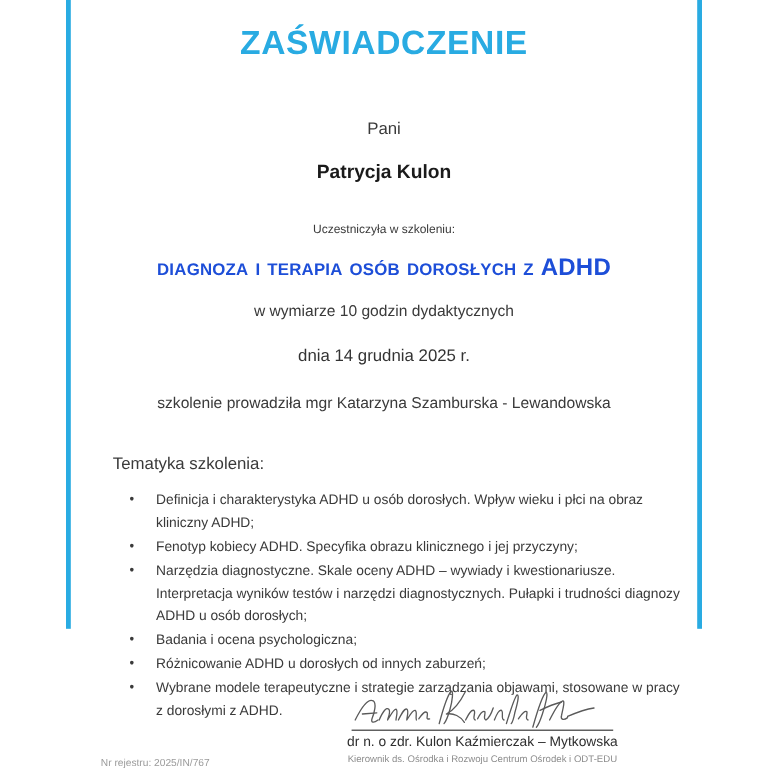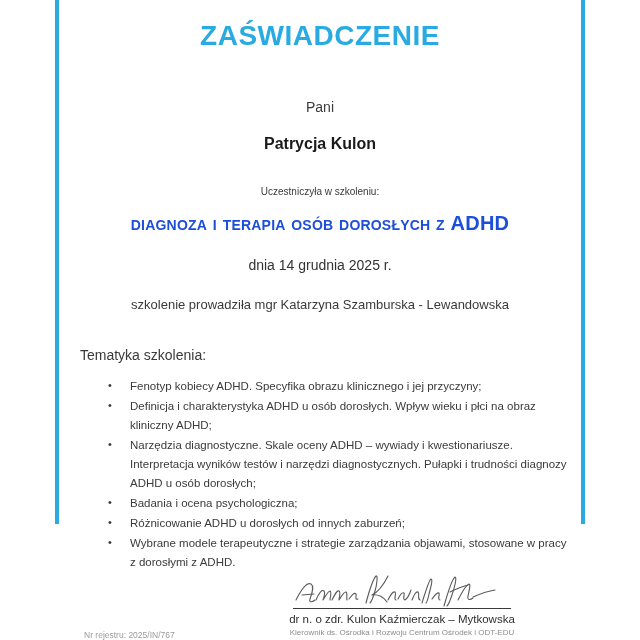--- a/index.html
+++ b/index.html
@@ -113,21 +113,21 @@
   .trainer-line {
     text-align: center;
     font-size: 13px;
     margin-top: 24px;
     color: #3a3a3a;
   }
 
   .topics-heading {
     font-size: 14px;
     margin-top: 35px;
-    margin-left: 8px;
+    margin-left: 22px;
     color: #3a3a3a;
   }
 
   .topics-list {
     margin: 14px 0 0 0;
     padding-left: 56px;
     list-style: none;
   }
   .topics-list li {
     position: relative;
@@ -203,30 +203,31 @@
 
     <div class="salutation">Pani</div>
 
     <div class="participant-name">Patrycja Kulon</div>
 
 
     <div class="attend-line">Uczestniczyła w szkoleniu:</div>
 
     <div class="course-title"><span>Diagnoza i terapia osób dorosłych z </span><span class="keep-caps">ADHD</span></div>
 
+    <div class="hours-line">w wymiarze 10 godzin dydaktycznych</div>
 
     <div class="date-line">dnia 14 grudnia 2025 r.</div>
 
     <div class="trainer-line">szkolenie prowadziła mgr Katarzyna Szamburska - Lewandowska</div>
 
     <div class="topics-heading">Tematyka szkolenia:</div>
 
     <ul class="topics-list">
+      <li>Definicja i charakterystyka ADHD u osób dorosłych. Wpływ wieku i płci na obraz kliniczny ADHD;</li>
       <li>Fenotyp kobiecy ADHD. Specyfika obrazu klinicznego i jej przyczyny;</li>
-      <li>Definicja i charakterystyka ADHD u osób dorosłych. Wpływ wieku i płci na obraz kliniczny ADHD;</li>
       <li>Narzędzia diagnostyczne. Skale oceny ADHD – wywiady i kwestionariusze. Interpretacja wyników testów i narzędzi diagnostycznych. Pułapki i trudności diagnozy ADHD u osób dorosłych;</li>
       <li>Badania i ocena psychologiczna;</li>
       <li>Różnicowanie ADHD u dorosłych od innych zaburzeń;</li>
       <li>Wybrane modele terapeutyczne i strategie zarządzania objawami, stosowane w pracy z dorosłymi z ADHD.</li>
     </ul>
 
   </div>
 
   <div class="signature-block">
     <div class="signature-mark">

